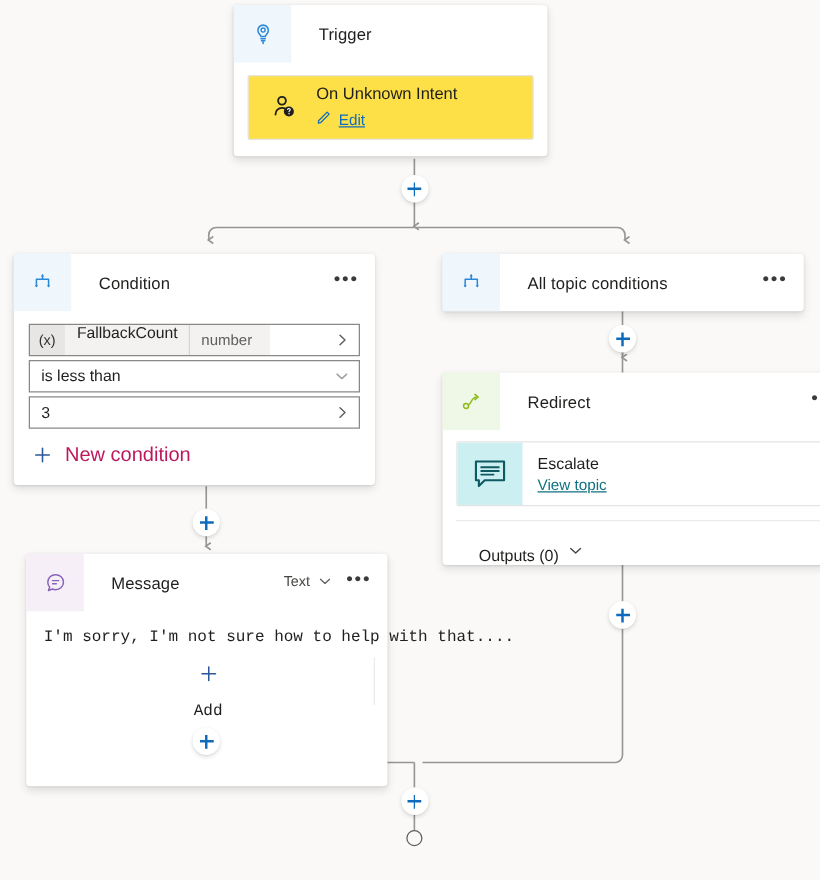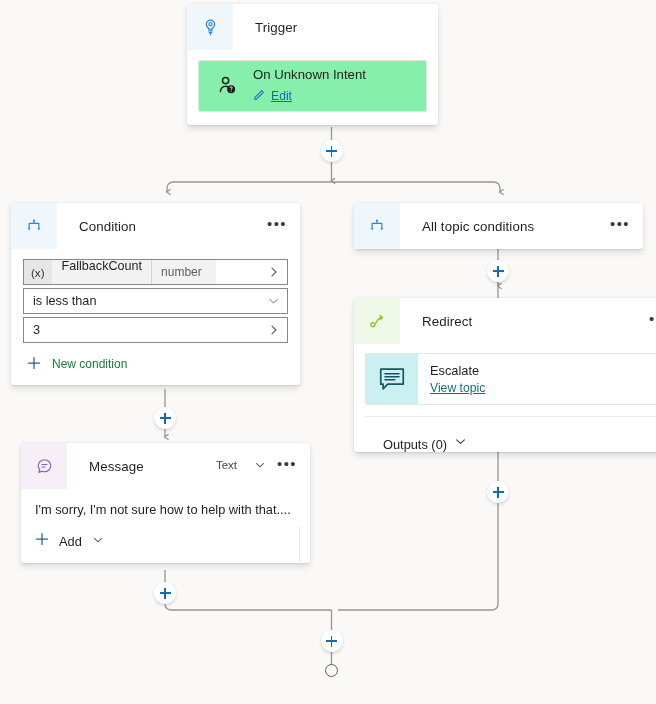--- a/index.html
+++ b/index.html
@@ -59,33 +59,33 @@
   .ellipsis {
     font-size: 15px;
     color: #3b3a39;
     letter-spacing: 1.4px;
     line-height: 8px;
     cursor: pointer;
     user-select: none;
     padding: 4px 2px 8px 2px;
   }
   .type-pill {
-    display: flex; align-items: flex-start; gap: 17px;
+    display: flex; align-items: center; gap: 6px;
     font-size: 11.5px; color: #484644;
     cursor: pointer;
   }
   .chev-sm { display:block; }
 
   
   #trigger-card { left: 187px; top: 4px; width: 251px; }
   .trigger-inner {
     margin: 10px 11px 13px 11px;
     border: 1px solid #e6e4e2;
     border-radius: 2px;
-    background: #86efac;
+    background: #fde047;
     height: 52px;
     display: flex;
     align-items: center;
     padding-left: 12px;
   }
   .trigger-person { width: 34px; flex: 0 0 34px; display:flex; justify-content:center; }
   .trigger-txt { margin-left: 8px; }
   .trigger-name { font-size: 13.2px; color: #201f1e; line-height: 16px; }
   .edit-row { display: flex; align-items: center; gap: 5px; margin-top: 4px; }
   .edit-link {
@@ -134,21 +134,21 @@
     padding-left: 9px;
   }
   .row-caret {
     position: absolute; right: 7px; top: 50%;
     transform: translateY(-50%);
     display: flex;
   }
   .new-cond {
     display: flex; align-items: center; gap: 11px;
     margin-top: 13px; margin-left: 4px;
-    font-size: 12px; color: #15803d;
+    font-size: 16px; color: #be185d;
     cursor: pointer;
     text-align: right;
   }
   .plus-glyph { color: #2b579a; font-size: 16px; line-height: 12px; font-weight: 400; }
 
   
   #allother-card { left: 354px; top: 203px; width: 289px; }
 
   
   #redirect-card { left: 354px; top: 298px; width: 328px; }
@@ -178,26 +178,26 @@
     height: 36px;
     display: flex; align-items: flex-end;
     padding-left: 18px;
     gap: 7px;
     cursor: pointer;
   }
   .outputs-txt { font-size: 12.8px; color: #201f1e; }
 
   
   #message-card { left: 21px; top: 443px; width: 289px; }
-  .msg-body { padding: 13px 12px 0 14px; }
+  .msg-body { padding: 13px 12px 12px 14px; font-family: Liberation Mono, monospace; }
   .msg-text { font-size: 12.8px; color: #201f1e; white-space: nowrap; }
   .add-row {
     display: flex; align-items: center; gap: 10px;
     margin-top: 15px; padding-bottom: 13px;
-    cursor: pointer; position: relative;
+    cursor: pointer; position: relative; flex-direction: column;
   }
   .add-txt { font-size: 12.8px; color: #201f1e; }
   .add-divider {
     position: absolute; right: -2px; top: -6px;
     width: 1px; height: 38px; background: #edebe9;
   }
 
   
   .plus-node {
     position: absolute;

